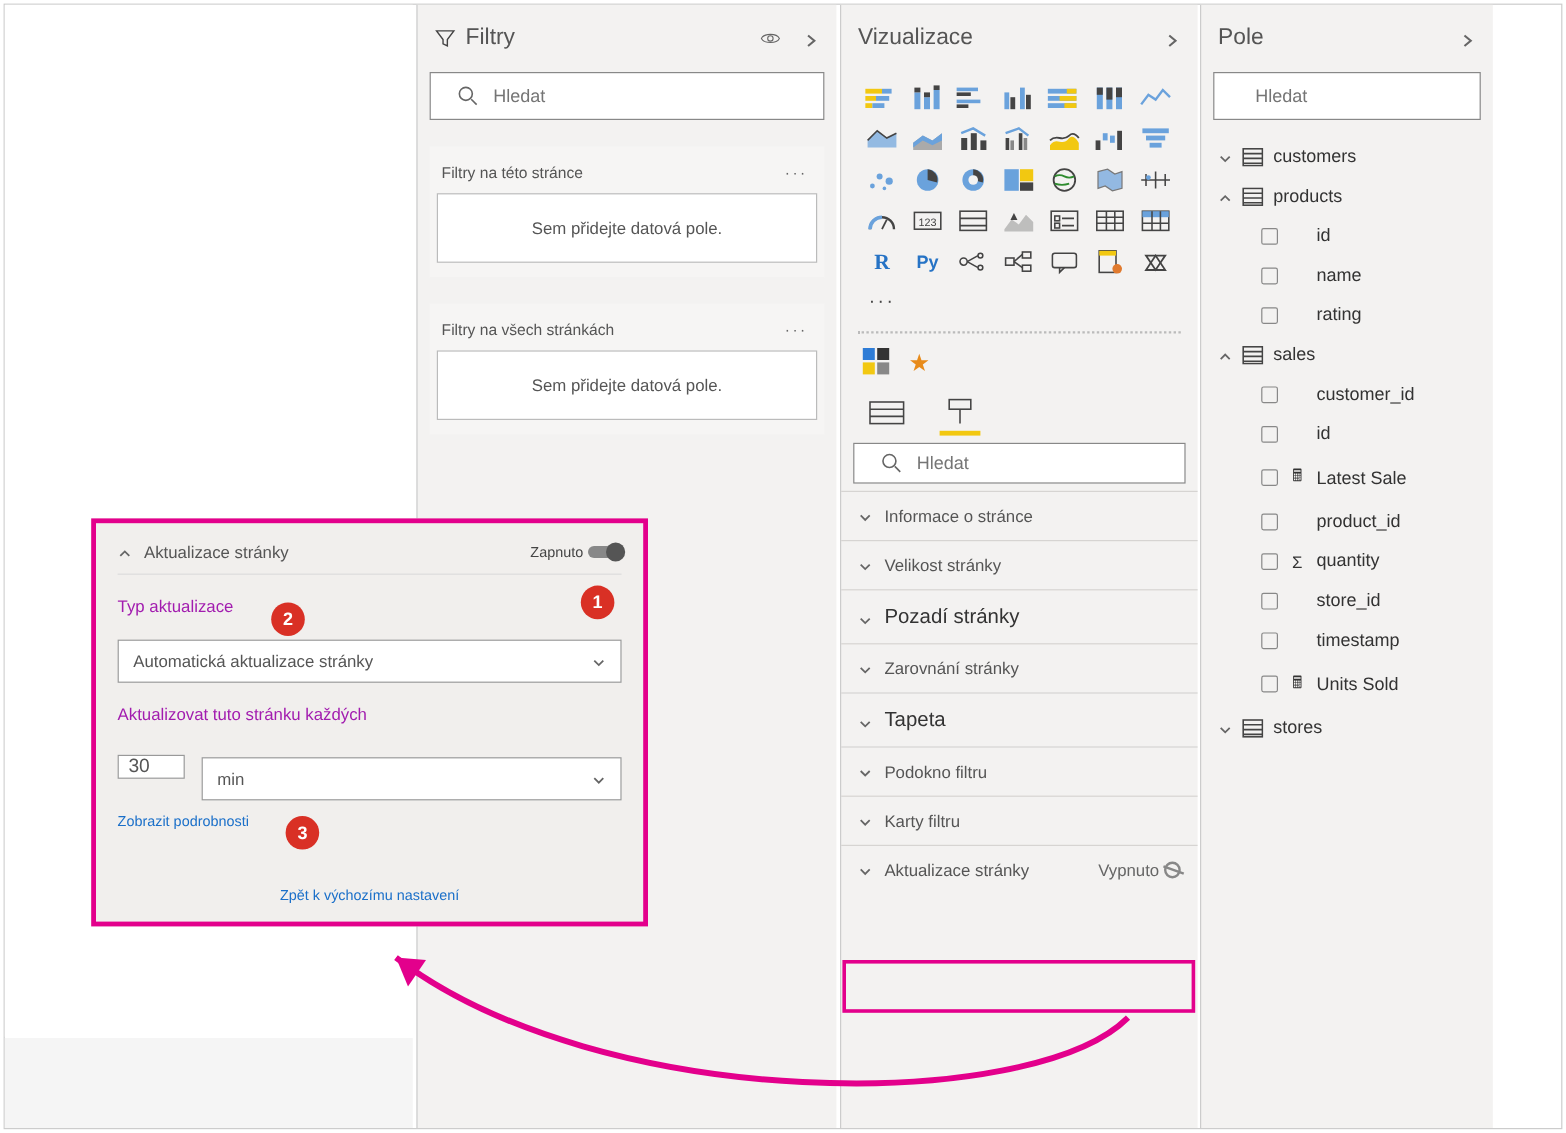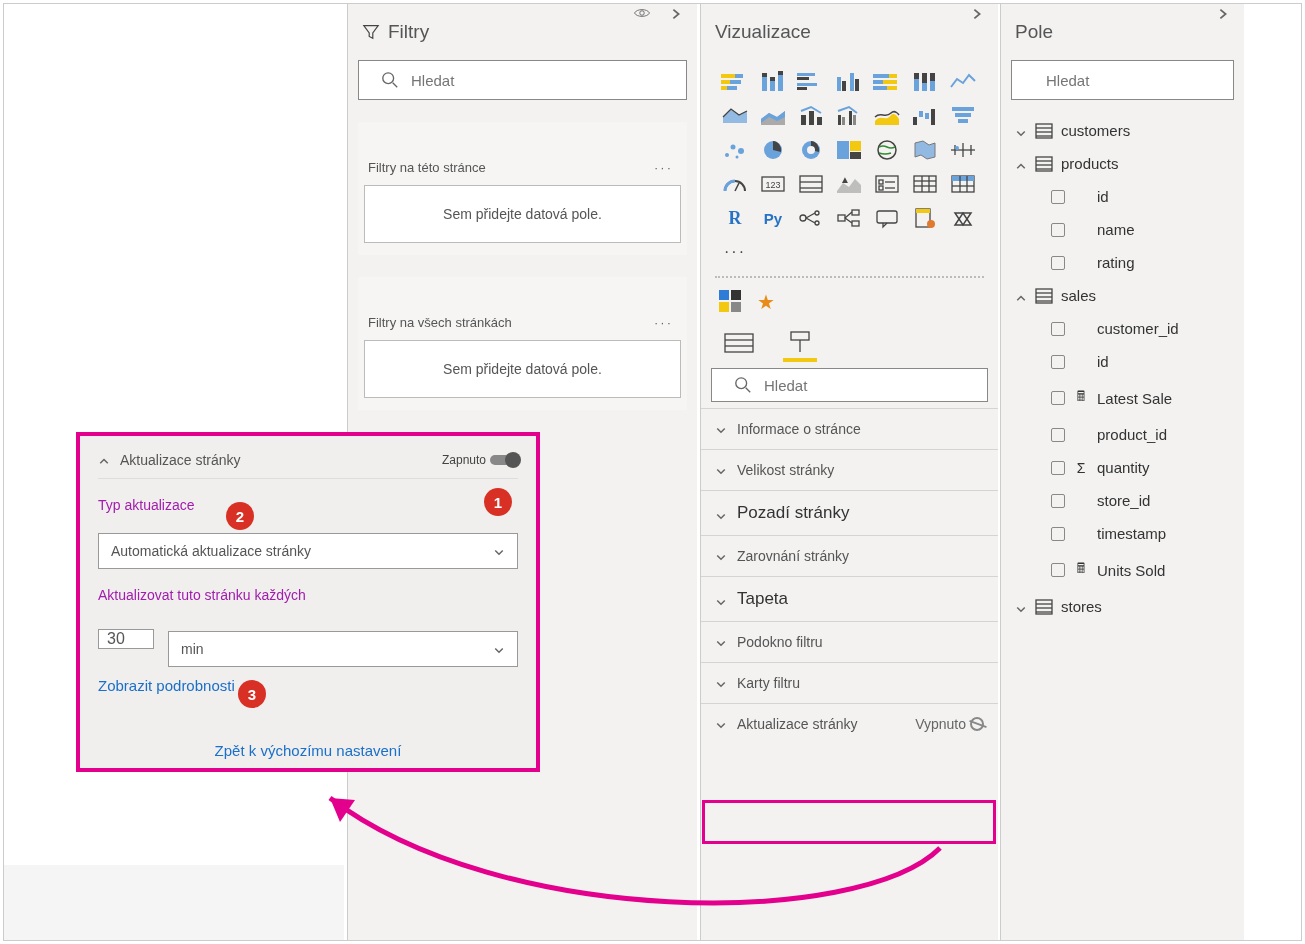--- a/index.html
+++ b/index.html
@@ -23,21 +23,21 @@
     border-left: 1px solid #ccc;
   }
   .panel-filters { left: 347px; width: 350px; }
   .panel-visual  { left: 700px; width: 298px; }
   .panel-fields  { left: 1000px; width: 244px; }
 
   .canvas-area { position:absolute; left:4px; top:4px; width:340px; bottom:80px; background:#fff; }
   .canvas-bottom { position:absolute; left:4px; bottom:4px; width:340px; height:75px; background:#f5f5f5; }
 
   .panel-header {
-    display:flex; height:56px; padding:0 14px;
+    display:flex; align-items:center; height:56px; padding:0 14px;
     font-size:19px; color:#555;
   }
   .panel-header .title { flex:1; display:flex; align-items:center; gap:8px; }
   .chev { width:14px; height:14px; display:inline-block; }
   .chev svg { width:14px; height:14px; stroke:#666; stroke-width:2; fill:none; }
 
   .eye { width:18px; height:18px; margin-right:18px; stroke:#666; fill:none; stroke-width:1.2; }
 
   .searchbox {
     display:flex; align-items:center;
@@ -49,21 +49,21 @@
   .searchbox input {
     border:none; outline:none; flex:1; font-size:15px; color:#444; background:transparent;
   }
   .mag { width:18px; height:18px; }
   .mag circle { fill:none; stroke:#666; stroke-width:1.5; }
   .mag line { stroke:#666; stroke-width:1.5; }
 
   .filter-card {
     margin:22px 10px 0 10px; background:#f6f5f4; padding:10px 6px 12px 6px;
   }
-  .filter-card .head { display:flex; align-items:center; padding:4px 4px 10px 4px; color:#555; font-size:13px;margin-top:24px; }
+  .filter-card .head { display:flex; align-items:center; padding:4px 4px 10px 4px; color:#555; font-size:13px; }
   .filter-card .head .label { flex:1; }
   .dots { letter-spacing:2px; color:#666; padding:0 4px; }
   .drop-area {
     border:1px solid #bbb; background:#fff; padding:20px; text-align:center; color:#555; font-size:14px;
   }
 
   
   .viz-grid { display:grid; grid-template-columns: repeat(7, 32px); gap:6px 6px; padding:8px 12px 2px 18px; }
   .viz-item { width:32px; height:28px; display:flex; align-items:center; justify-content:center; cursor:pointer; }
   .viz-item svg { width:28px; height:22px; }
@@ -112,21 +112,21 @@
   .slider::after { content:""; position:absolute; right:-3px; top:-3px; width:16px; height:16px; background:#555; border-radius:50%; }
   .lbl { color:#a21caf; font-size:14px; margin-top:18px; display:block; }
   .select {
     display:flex; align-items:center; justify-content:space-between;
     border:1px solid #999; background:#fff; height:36px; padding:0 12px; margin-top:20px;
     color:#555; font-size:14px; cursor:pointer;
   }
   .inline { display:flex; gap:14px; margin-top:8px; align-items:center; }
   .num-input { border:1px solid #999; background:#fff; height:20px; width:56px; padding:0 8px; font-size:16px; color:#555; }
   .select.grow { flex:1; }
-  .link { color:#1a6fc9; font-size:15px; text-decoration:none; cursor:pointer; }
+  .link { color:#1a6fc9; font-size:12px; text-decoration:none; cursor:pointer; }
   .link.block { display:block; margin-top:10px; }
   .link.reset { display:block; text-align:center; margin-top:48px; }
 
   .num-badge {
     position:absolute; width:28px; height:28px; border-radius:50%;
     background:#d93025; color:#fff; font-size:15px; display:flex;
     align-items:center; justify-content:center; font-weight:600;
   }
 
   .highlight-box {

